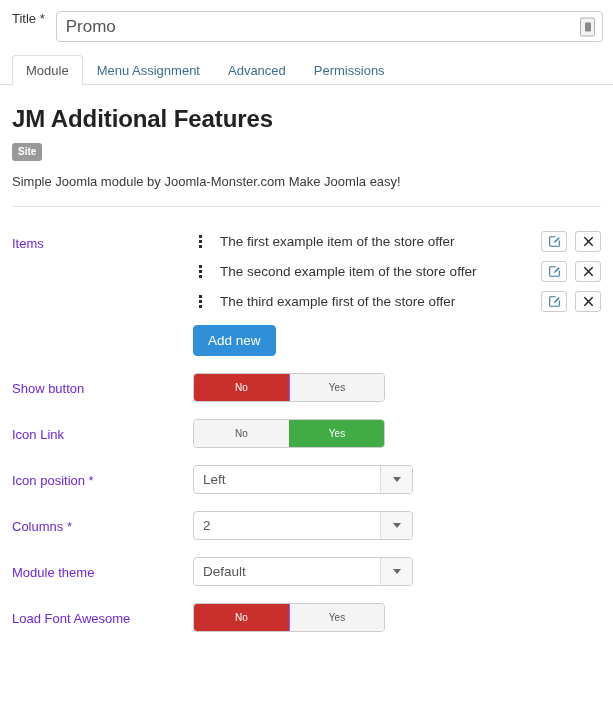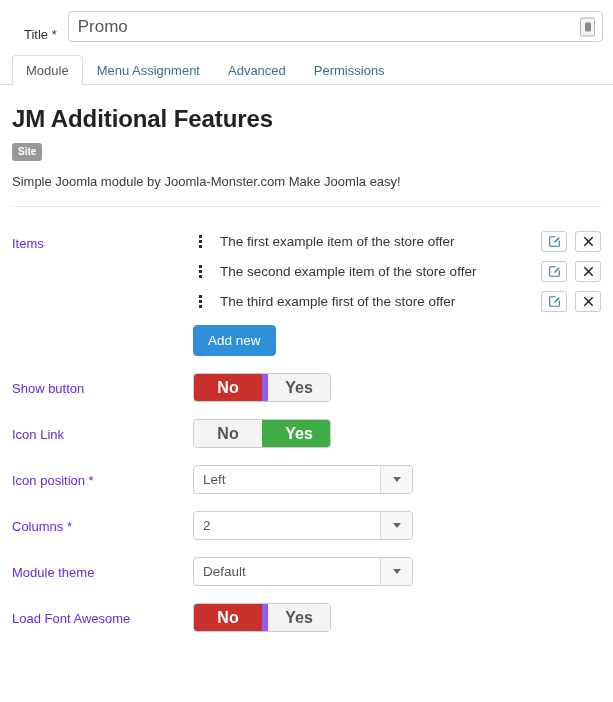--- a/index.html
+++ b/index.html
@@ -14,24 +14,23 @@
     font-family: "Liberation Sans", sans-serif;
     font-size: 13px;
     color: #333333;
     overflow: hidden;
     position: relative;
   }
 
   
   .title-row {
     display: flex;
-    align-items: flex-end;
+    align-items: flex-start;
     padding: 11px 10px 0 12px;
     height: 31px;
-    margin-left: 12px;
   }
   .title-label {
     font-size: 13px;
     color: #333;
     white-space: nowrap;
     margin-right: 11px;
   }
   .title-input-wrap {
     position: relative;
     flex: 1;
@@ -221,33 +220,32 @@
   
   .toggle {
     display: inline-flex;
     border-radius: 4px;
     overflow: hidden;
     border: 1px solid #cccccc;
     box-sizing: border-box;
     height: 29px;
   }
   .toggle .opt {
-    width: 68px;
+    width: 95px;
     display: flex;
     align-items: center;
     justify-content: center;
-    font-size: 16px;
+    font-size: 10px;
     color: #555555;
     background: #f4f4f4;
     cursor: pointer;
     box-sizing: border-box;
     user-select: none;
-    font-weight: bold;
-  }
-  .toggle .opt + .opt { border-left: 6px solid #8b5cf6; }
+  }
+  .toggle .opt + .opt { border-left: 1px solid #8b5cf6; }
   .toggle .opt.on-no {
     background: #c9302c;
     color: #ffffff;
     border-color: #c9302c;
   }
   .toggle .opt.on-yes {
     background: #41ab45;
     color: #ffffff;
     border-color: #41ab45;
   }

